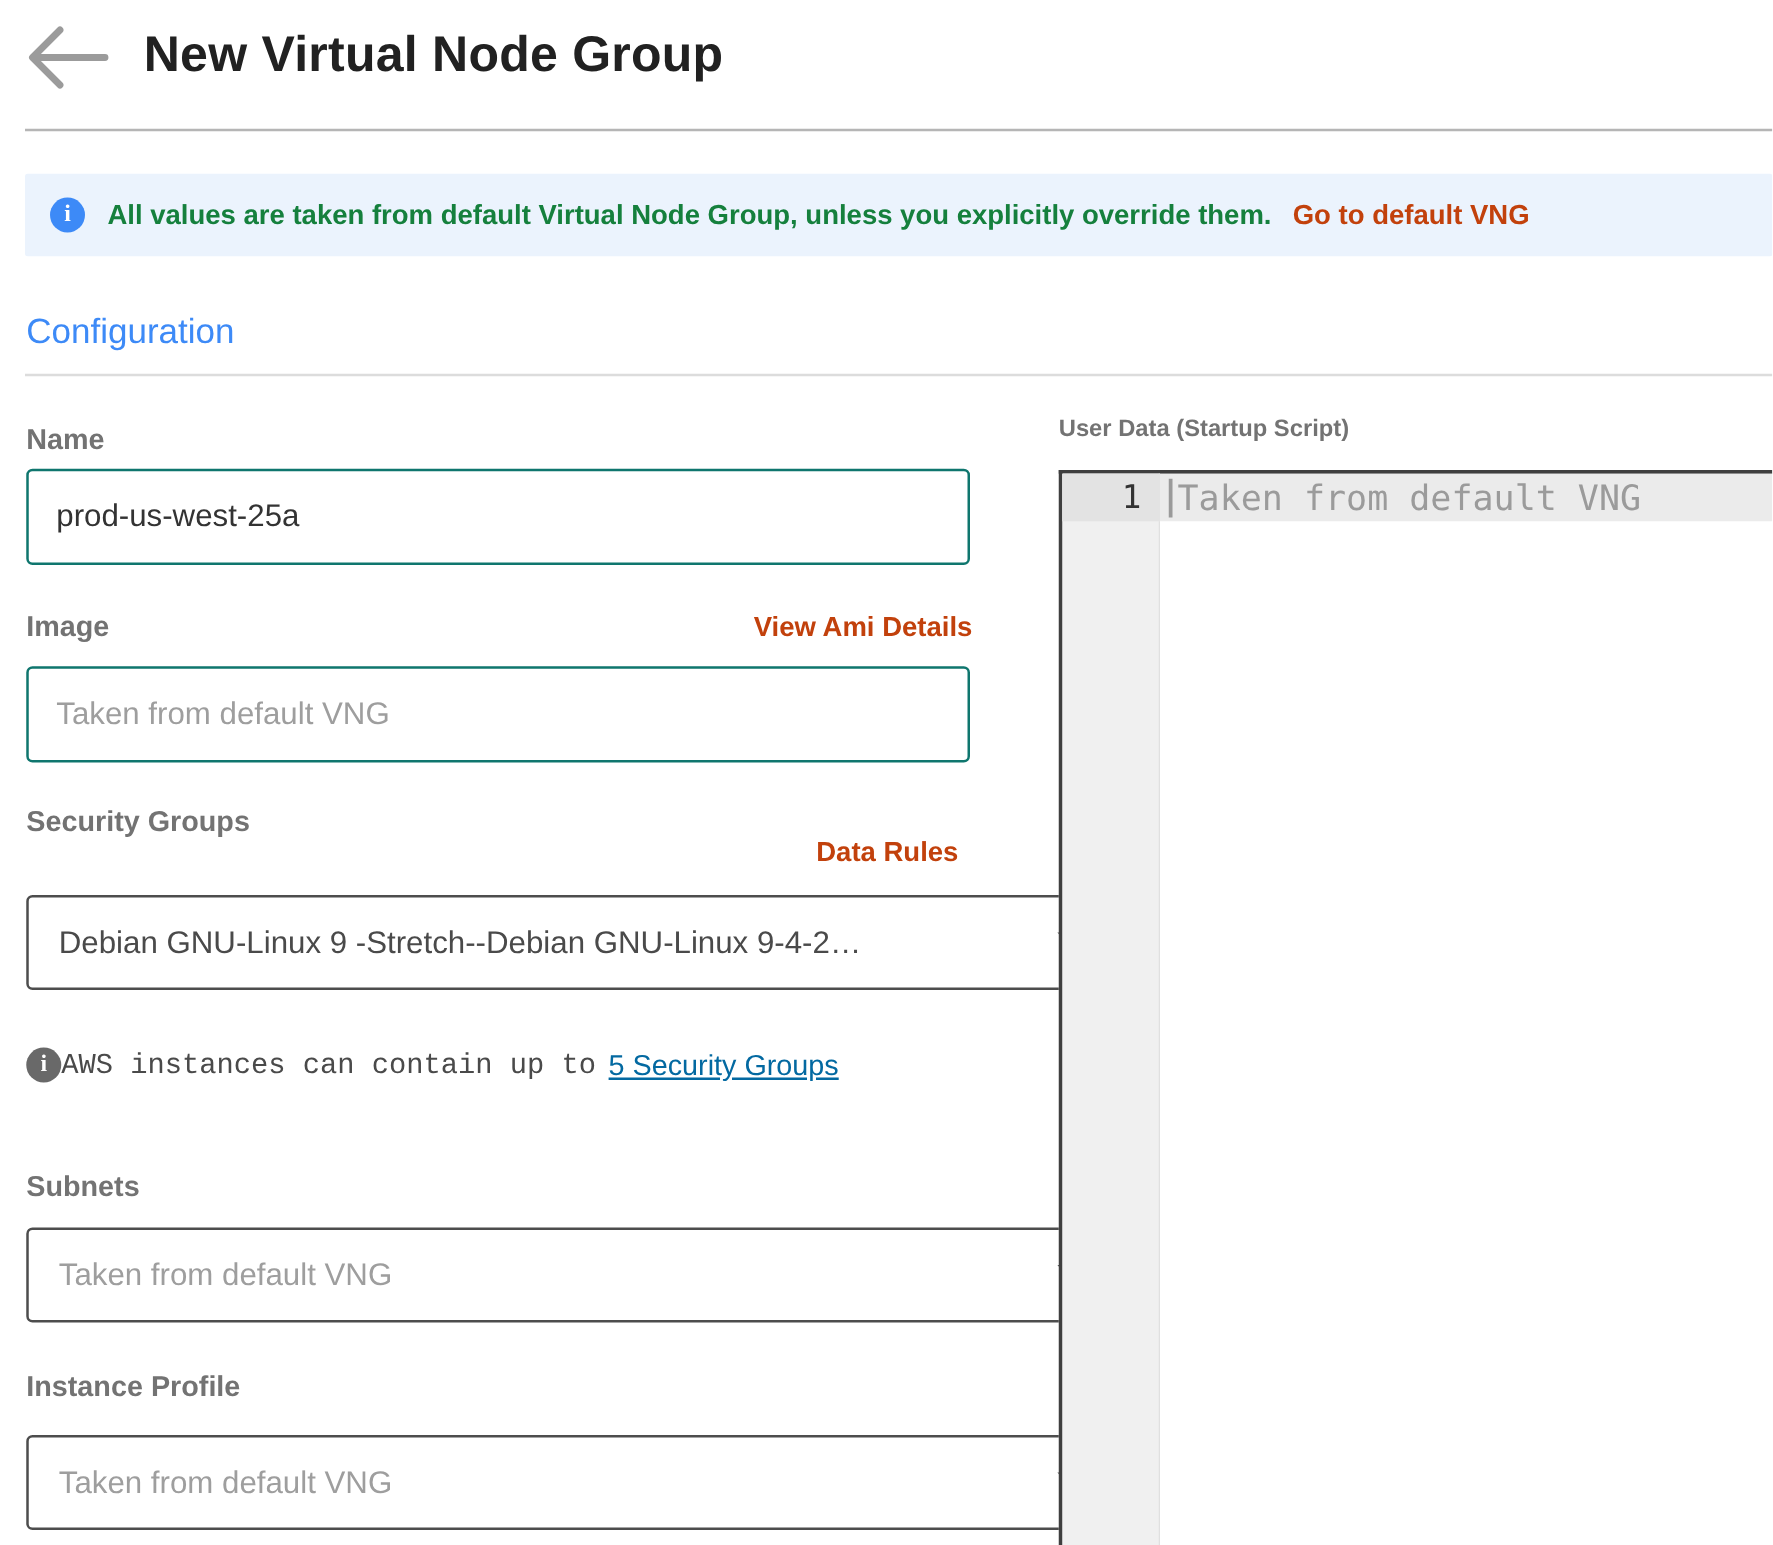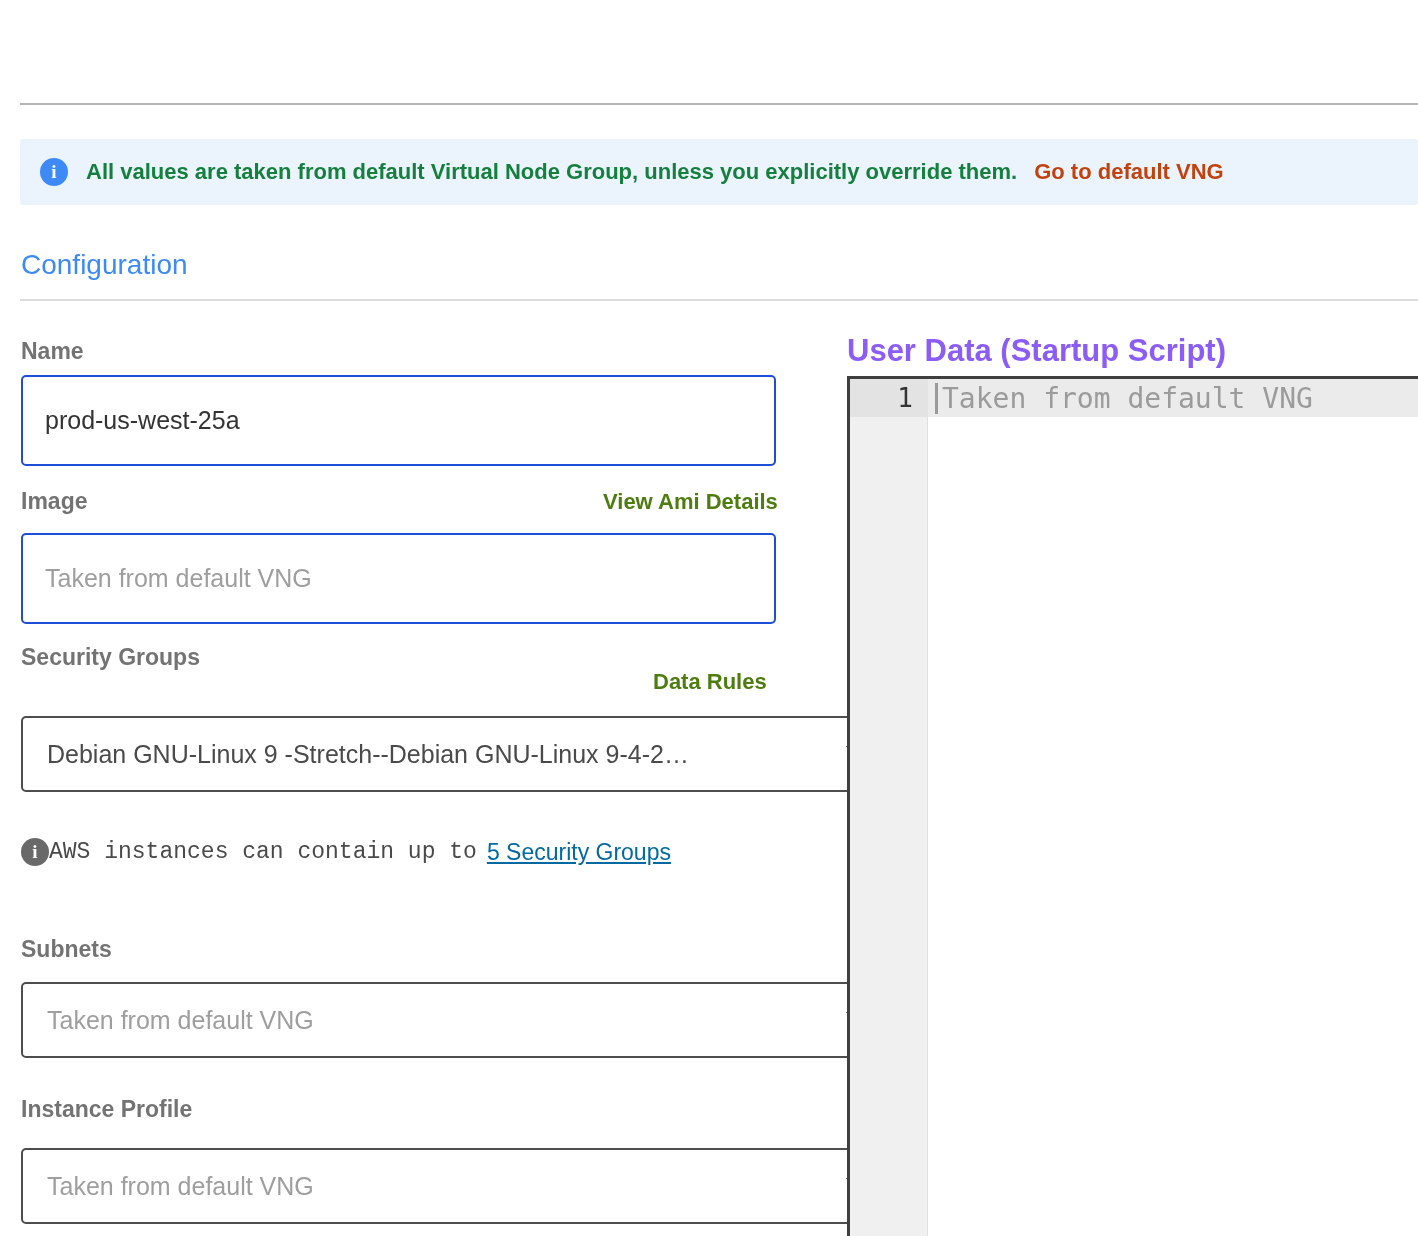--- a/index.html
+++ b/index.html
@@ -64,26 +64,26 @@
     height: 2px; background: #dcdcdc;
   }
 
   
   .field-label {
     position: absolute; left: 21px;
     font-size: 23px; font-weight: 600; color: #737373;
   }
   .field-action {
     position: absolute;
-    font-size: 22px; font-weight: 600; color: #4d7c0f;
+    font-size: 22px; font-weight: 600; color: #c2410c;
     text-decoration: none; cursor: pointer;
   }
   .text-input {
-    position: absolute; left: 21px; width: 755px; height: 91px;
-    border: 2px solid #1d4ed8; border-radius: 5px; background: #ffffff;
+    position: absolute; left: 21px; width: 755px; height: 77px;
+    border: 2px solid #0f766e; border-radius: 5px; background: #ffffff;
     font-family: "Liberation Sans", "DejaVu Sans", sans-serif;
     font-size: 25px; color: #333333; padding: 0 22px; outline: none;
   }
   .text-input::placeholder { color: #9e9e9e; opacity: 1; }
 
   .select-box {
     position: absolute; left: 21px; width: 879px; height: 76px;
     border: 2px solid #4d4d4d; border-radius: 5px; background: #ffffff;
     display: flex; align-items: center;
     padding: 0 24px; cursor: pointer;
@@ -114,21 +114,21 @@
   }
   .note-text { font-size: 23px; color: #4a4a4a; font-family: Liberation Mono, monospace; }
   .note-link {
     margin-left: 10px; font-size: 23px; color: #0369a1;
     text-decoration: underline; cursor: pointer;
   }
 
   
   .ud-label {
     position: absolute; left: 847px; top: 333px;
-    font-size: 31px; font-weight: 600; color: #8b5cf6;
+    font-size: 19px; font-weight: 600; color: #737373;
   }
   .editor {
     position: absolute; left: 847px; top: 376px; right: 0; bottom: 0;
     border-top: 3px solid #3f3f3f; border-left: 3px solid #3f3f3f;
     background: #ffffff; cursor: text;
   }
   .editor-gutter {
     position: absolute; left: 0; top: 0; bottom: 0; width: 78px;
     background: #f0f0f0; border-right: 1px solid #e0e0e0;
   }
@@ -154,20 +154,28 @@
   .editor-code-text {
     font-family: "DejaVu Sans Mono", monospace;
     font-size: 28px; color: #9b9b9b; white-space: pre;
   }
 </style>
 </head>
 <body>
 
 <div class="page">
 
+  <div class="header">
+    <div class="back-btn">
+      <svg width="72" height="56" viewBox="0 0 72 56" fill="none">
+        <path d="M66 28 H10 M30 6 L8 28 L30 50" stroke="#9b9b9b" stroke-width="5.5" stroke-linecap="round" stroke-linejoin="round" fill="none"></path>
+      </svg>
+    </div>
+    <h1 class="page-title">New Virtual Node Group</h1>
+  </div>
   <div class="divider-strong"></div>
 
   <div class="banner">
     <span class="info-icon">i</span>
     <span class="banner-text">All values are taken from default Virtual Node Group, unless you explicitly override them.</span>
     <a class="banner-link">Go to default VNG</a>
   </div>
 
   <div class="section-title">Configuration</div>
   <div class="divider-light"></div>

